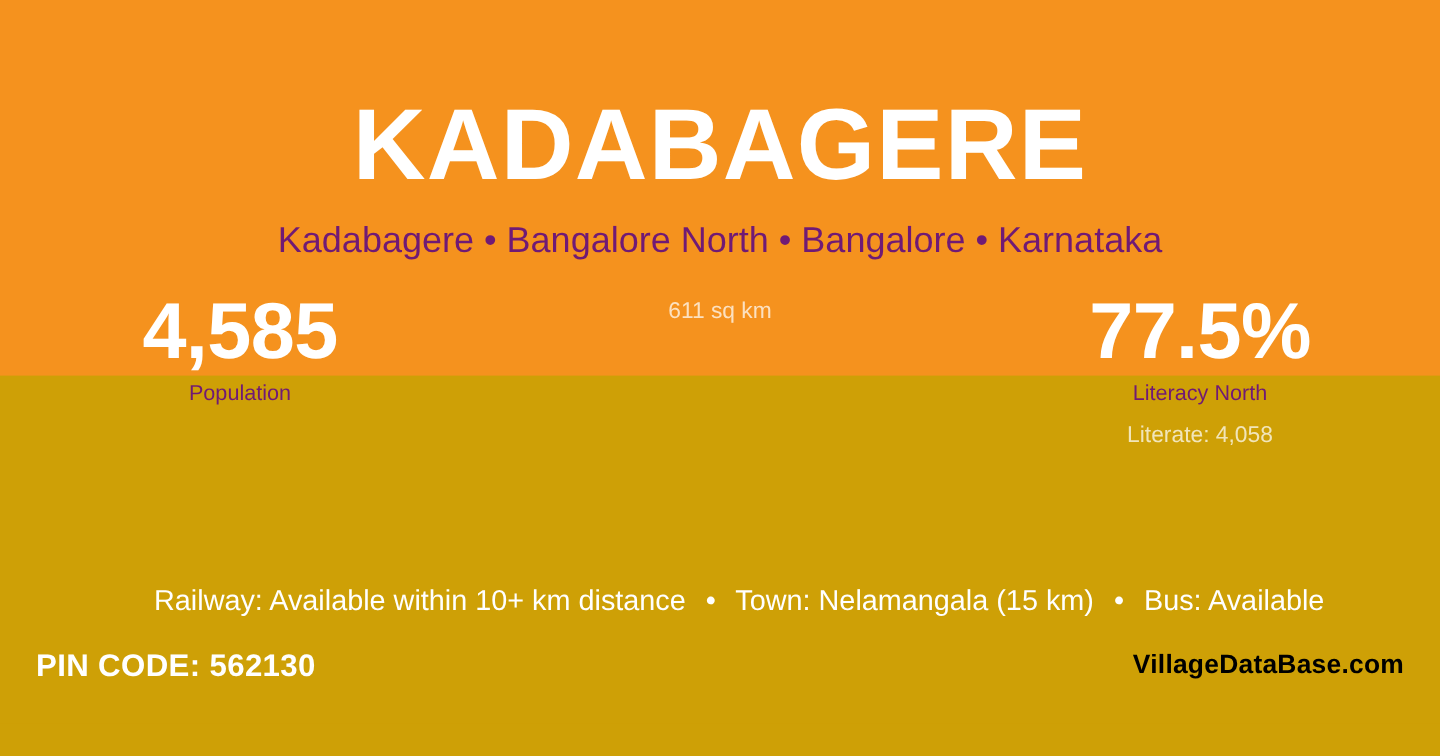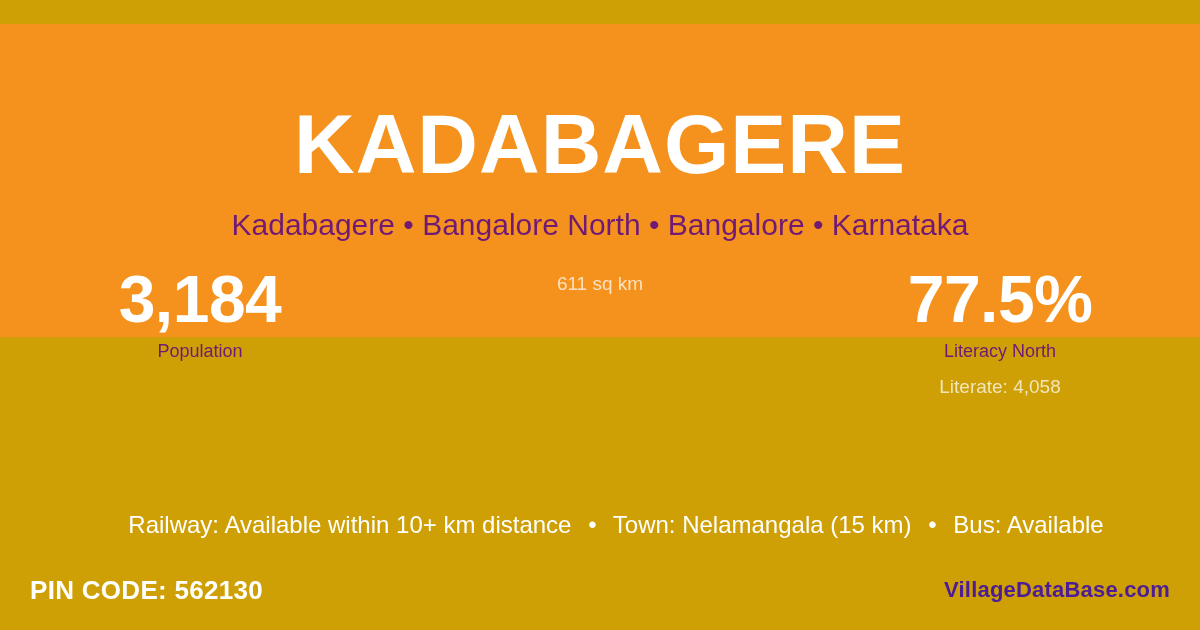--- a/index.html
+++ b/index.html
@@ -13,21 +13,20 @@
     font-family: "Liberation Sans", sans-serif;
     background: #CEA006;
   }
 
   .card {
     position: relative;
     width: 1200px;
     height: 603px;
     background: #CEA006;
     overflow: hidden;
-    margin-top: 24px;
   }
 
   
   .band-orange {
     position: absolute;
     left: 0;
     top: 0;
     width: 1200px;
     height: 313px;
     background: #F5921E;
@@ -135,21 +134,21 @@
   .amenities .sep {
     display: inline-block;
     padding: 0 10px;
     color: #FFFFFF;
   }
 
   
   .footer {
     position: absolute;
     left: 0;
-    bottom: 0;
+    bottom: 12px;
     width: 1200px;
     height: 74px;
     display: flex;
     align-items: center;
     justify-content: space-between;
     padding: 0 30px;
     box-sizing: border-box;
     z-index: 3;
   }
 
@@ -159,41 +158,41 @@
     font-weight: 700;
     color: #FFFFFF;
     letter-spacing: 0.3px;
     white-space: nowrap;
   }
 
   .brand {
     font-size: 22px;
     line-height: 26px;
     font-weight: 700;
-    color: #4c1d95;
+    color: #000000;
     letter-spacing: 0.2px;
     white-space: nowrap;
   }
 </style>
 </head>
 <body>
 
 <div class="card">
 
   <div class="band-orange"></div>
 
   <div class="header">
     <h1 class="village-title">KADABAGERE</h1>
     <div class="village-subtitle">Kadabagere • Bangalore North • Bangalore • Karnataka</div>
   </div>
 
   <div class="stats">
 
     <div class="stat">
-      <div class="stat-value">3,184</div>
+      <div class="stat-value">4,585</div>
       <div class="stat-label">Population</div>
     </div>
 
     <div class="stat">
       <div class="stat-sub">611 sq km</div>
     </div>
 
     <div class="stat">
       <div class="stat-value">77.5%</div>
       <div class="stat-label">Literacy North</div>

